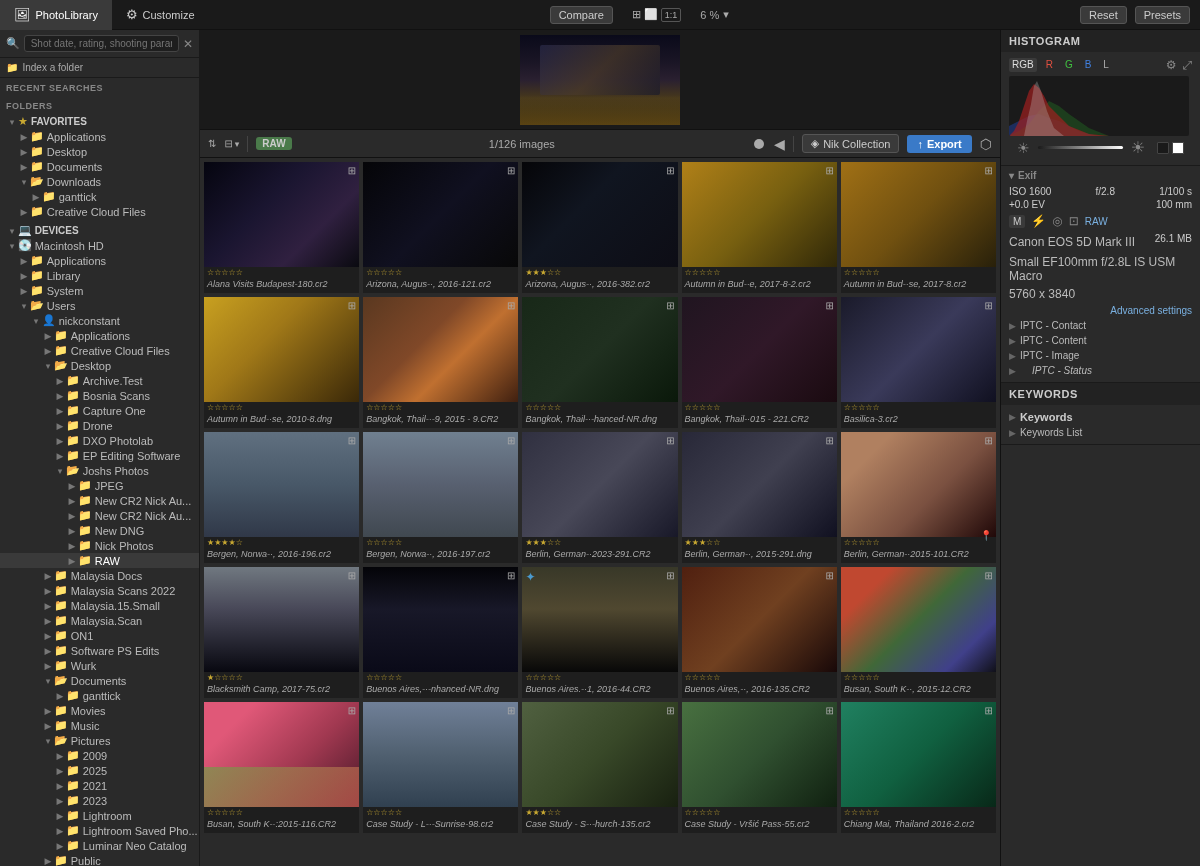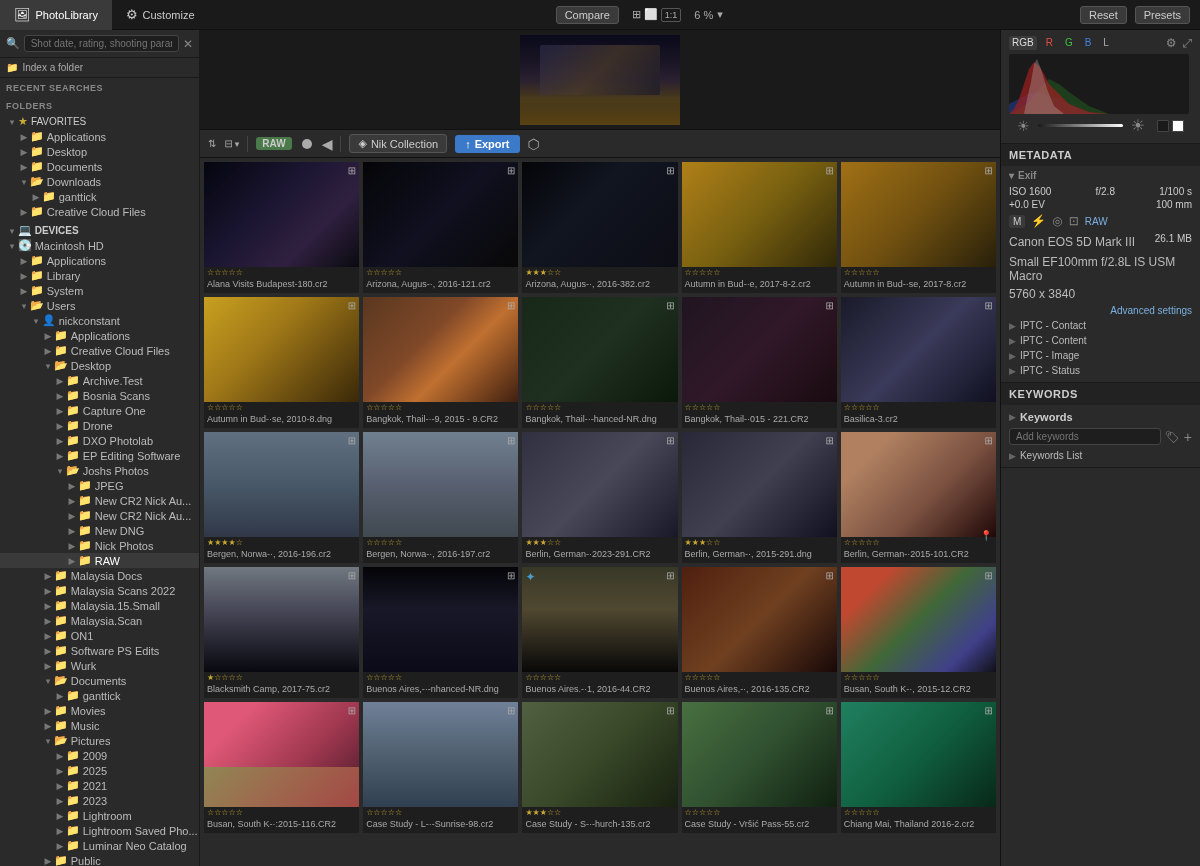--- a/index.html
+++ b/index.html
@@ -4,21 +4,21 @@
   <style>
     * { box-sizing: border-box; margin: 0; padding: 0; }
     body { background: #2a2a2a; color: #ccc; font-family: -apple-system, BlinkMacSystemFont, 'Helvetica Neue', Arial, sans-serif; font-size: 11px; overflow: hidden; width: 1200px; height: 866px; display: flex; flex-direction: column; }
 
     
     .top-bar { background: #1a1a1a; display: flex; align-items: center; height: 30px; border-bottom: 1px solid #111; flex-shrink: 0; }
     .top-bar-left { display: flex; align-items: center; gap: 0; }
     .tab { display: flex; align-items: center; gap: 5px; padding: 0 14px; height: 30px; font-size: 11px; cursor: pointer; color: #ccc; }
     .tab.active { background: #3a3a3a; color: #fff; }
     .tab-icon { font-size: 13px; }
-    .top-bar-center { flex: 1; display: flex; justify-content: center; align-items: center; gap: 13px; font-size: 11px; color: #aaa; }
+    .top-bar-center { flex: 1; display: flex; justify-content: center; align-items: center; gap: 19px; font-size: 11px; color: #aaa; }
     .top-bar-right { display: flex; align-items: center; gap: 8px; padding: 0 10px; font-size: 11px; color: #aaa; }
     .btn-small { background: #3a3a3a; border: 1px solid #555; color: #ccc; border-radius: 3px; padding: 2px 8px; font-size: 11px; cursor: pointer; }
     .zoom-display { display: flex; align-items: center; gap: 4px; }
 
     
     .main-content { display: flex; flex: 1; overflow: hidden; }
 
     
     .left-sidebar { width: 200px; background: #2a2a2a; border-right: 1px solid #1a1a1a; display: flex; flex-direction: column; overflow-y: auto; flex-shrink: 0; }
     .search-bar { padding: 5px 6px; border-bottom: 1px solid #1a1a1a; display: flex; align-items: center; gap: 4px; }
@@ -49,21 +49,21 @@
     .progress-dot.active { background: #aaa; }
     .nav-btn { color: #aaa; cursor: pointer; font-size: 14px; }
     .nik-btn { display: flex; align-items: center; gap: 4px; background: #3a3a3a; border: 1px solid #555; border-radius: 3px; padding: 2px 8px; color: #ccc; cursor: pointer; font-size: 11px; }
     .export-btn { display: flex; align-items: center; gap: 4px; background: #3a7ac8; border-radius: 3px; padding: 3px 10px; color: #fff; cursor: pointer; font-size: 11px; font-weight: bold; }
     .share-btn { color: #aaa; cursor: pointer; font-size: 14px; }
 
     
     .photo-grid { flex: 1; overflow-y: auto; padding: 4px; display: grid; grid-template-columns: repeat(5, 1fr); gap: 4px; align-content: start; }
     .photo-cell { position: relative; cursor: pointer; background: #1e1e1e; }
     .photo-thumb { width: 100%; height: 100px; object-fit: cover; display: block; background: #333; position: relative; overflow: hidden; }
-    .photo-caption { padding: 2px 3px 4px; font-size: 9px; color: #aaa; white-space: nowrap; overflow: hidden; text-overflow: ellipsis; }
+    .photo-caption { padding: 2px 3px 4px; font-size: 9px; color: #aaa; white-space: nowrap; overflow: hidden; text-overflow: ellipsis; font-style: italic; }
     .photo-stars { color: #c8a832; font-size: 8px; padding: 1px 3px 0; }
     .photo-badge-tr { position: absolute; top: 3px; right: 3px; color: #aaa; font-size: 10px; }
     .photo-badge-tl { position: absolute; top: 3px; left: 3px; }
     .photo-badge-br { position: absolute; bottom: 22px; right: 3px; color: #aaa; font-size: 10px; }
 
     
     .thumb-dark { background: linear-gradient(135deg, #0a0a15 0%, #1a1a2a 50%, #0d0d0d 100%); }
 
     
     .right-sidebar { width: 200px; background: #2a2a2a; border-left: 1px solid #111; display: flex; flex-direction: column; overflow-y: auto; flex-shrink: 0; }
@@ -154,21 +154,21 @@
       <span style="color:#888;">📁</span>
       <span style="cursor:pointer;color:#aaa;">Index a folder</span>
     </div>
     <div class="section-header">RECENT SEARCHES</div>
     <div class="section-header">FOLDERS</div>
 
     <div class="tree-item">
       <span class="tree-indent" style="width:6px;"></span>
       <span class="tree-arrow expand-chevron">▾</span>
       <span class="tree-icon" style="color:#c8a832;">★</span>
-      <span class="tree-label" style="font-weight:normal;color:#ccc;font-size:10px;">FAVORITES</span>
+      <span class="tree-label" style="font-weight:bold;color:#ccc;font-size:10px;">FAVORITES</span>
     </div>
     <div class="tree-item">
       <span class="tree-indent" style="width:18px;"></span>
       <span class="tree-arrow">▶</span>
       <span class="tree-icon folder-icon">📁</span>
       <span class="tree-label">Applications</span>
     </div>
     <div class="tree-item">
       <span class="tree-indent" style="width:18px;"></span>
       <span class="tree-arrow">▶</span>
@@ -473,20 +473,21 @@
     <div class="toolbar-strip">
       <div class="toolbar-btn">
         <span>⇅</span>
       </div>
       <div class="toolbar-btn">
         <span>⊟</span>
         <span style="font-size:9px;">▾</span>
       </div>
       <div class="toolbar-separator"></div>
       <span class="folder-badge">RAW</span>
+      <span class="image-count">1/126 images</span>
       <span class="progress-dot active"></span>
       <span class="nav-btn">◀</span>
       <div class="toolbar-separator"></div>
       <div class="nik-btn">
         <span>◈</span>
         <span>Nik Collection</span>
       </div>
       <div class="export-btn">
         <span>↑</span>
         <span>Export</span>
@@ -654,20 +655,23 @@
         <div class="photo-stars">☆☆☆☆☆</div>
         <div class="photo-caption">Chiang Mai, Thailand 2016-2.cr2</div>
       </div>
 
     </div>
   </div>
 
   <div class="right-sidebar">
 
     <div class="panel-section">
+      <div class="panel-title">
+        <span>HISTOGRAM</span>
+      </div>
       <div class="histogram-area">
         <div class="histogram-tabs">
           <span class="hist-tab rgb active">RGB</span>
           <span class="hist-tab r">R</span>
           <span class="hist-tab g">G</span>
           <span class="hist-tab b">B</span>
           <span class="hist-tab l">L</span>
           <span style="flex:1;"></span>
           <span class="hist-tool-btn">⚙</span>
           <span class="hist-tool-btn">⤢</span>
@@ -690,23 +694,20 @@
           <span class="exposure-icon" style="font-size:16px;">☀</span>
           <div style="display:flex;gap:3px;margin-left:4px;">
             <div style="width:12px;height:12px;background:#1a1a1a;border:1px solid #444;border-radius:1px;"></div>
             <div style="width:12px;height:12px;background:#fff;border:1px solid #444;border-radius:1px;"></div>
           </div>
         </div>
       </div>
     </div>
 
     <div class="panel-section">
-      <div class="panel-title">
-        <span>METADATA</span>
-      </div>
       <div class="metadata-section">
         <div class="meta-label">
           <span style="color:#888;">▾</span>
           <span>Exif</span>
         </div>
         <div class="meta-row" style="margin-top:4px;flex-wrap:wrap;gap:4px;">
           <span class="meta-val">ISO 1600</span>
           <span class="meta-val">f/2.8</span>
           <span class="meta-val">1/100 s</span>
         </div>
@@ -736,39 +737,34 @@
         <div class="iptc-row">
           <span class="chevron">▶</span>
           <span class="iptc-label" style="margin-left:4px;">IPTC - Content</span>
         </div>
         <div class="iptc-row">
           <span class="chevron">▶</span>
           <span class="iptc-label" style="margin-left:4px;">IPTC - Image</span>
         </div>
         <div class="iptc-row">
           <span class="chevron">▶</span>
-          <span class="iptc-label" style="margin-left:4px;">IPTC - Status</span>
+          <span class="iptc-label" style="margin-left:16px;font-style:italic;">IPTC - Status</span>
         </div>
       </div>
     </div>
 
     <div class="panel-section">
       <div class="panel-title">
         <span>KEYWORDS</span>
       </div>
       <div class="keywords-section">
         <div class="iptc-row">
           <span class="chevron">▶</span>
           <span class="keywords-label" style="margin-left:4px;">Keywords</span>
         </div>
-        <div class="keyword-input-row">
-          <input class="keyword-input" type="text" placeholder="Add keywords" style="">
-          <span style="color:#888;cursor:pointer;font-size:12px;">🏷</span>
-          <span style="color:#888;cursor:pointer;font-size:14px;">+</span>
-        </div>
         <div class="keyword-list-row">
           <span class="chevron">▶</span>
           <span class="keyword-list-label" style="margin-left:4px;">Keywords List</span>
         </div>
       </div>
     </div>
 
   </div>
 </div>
 

